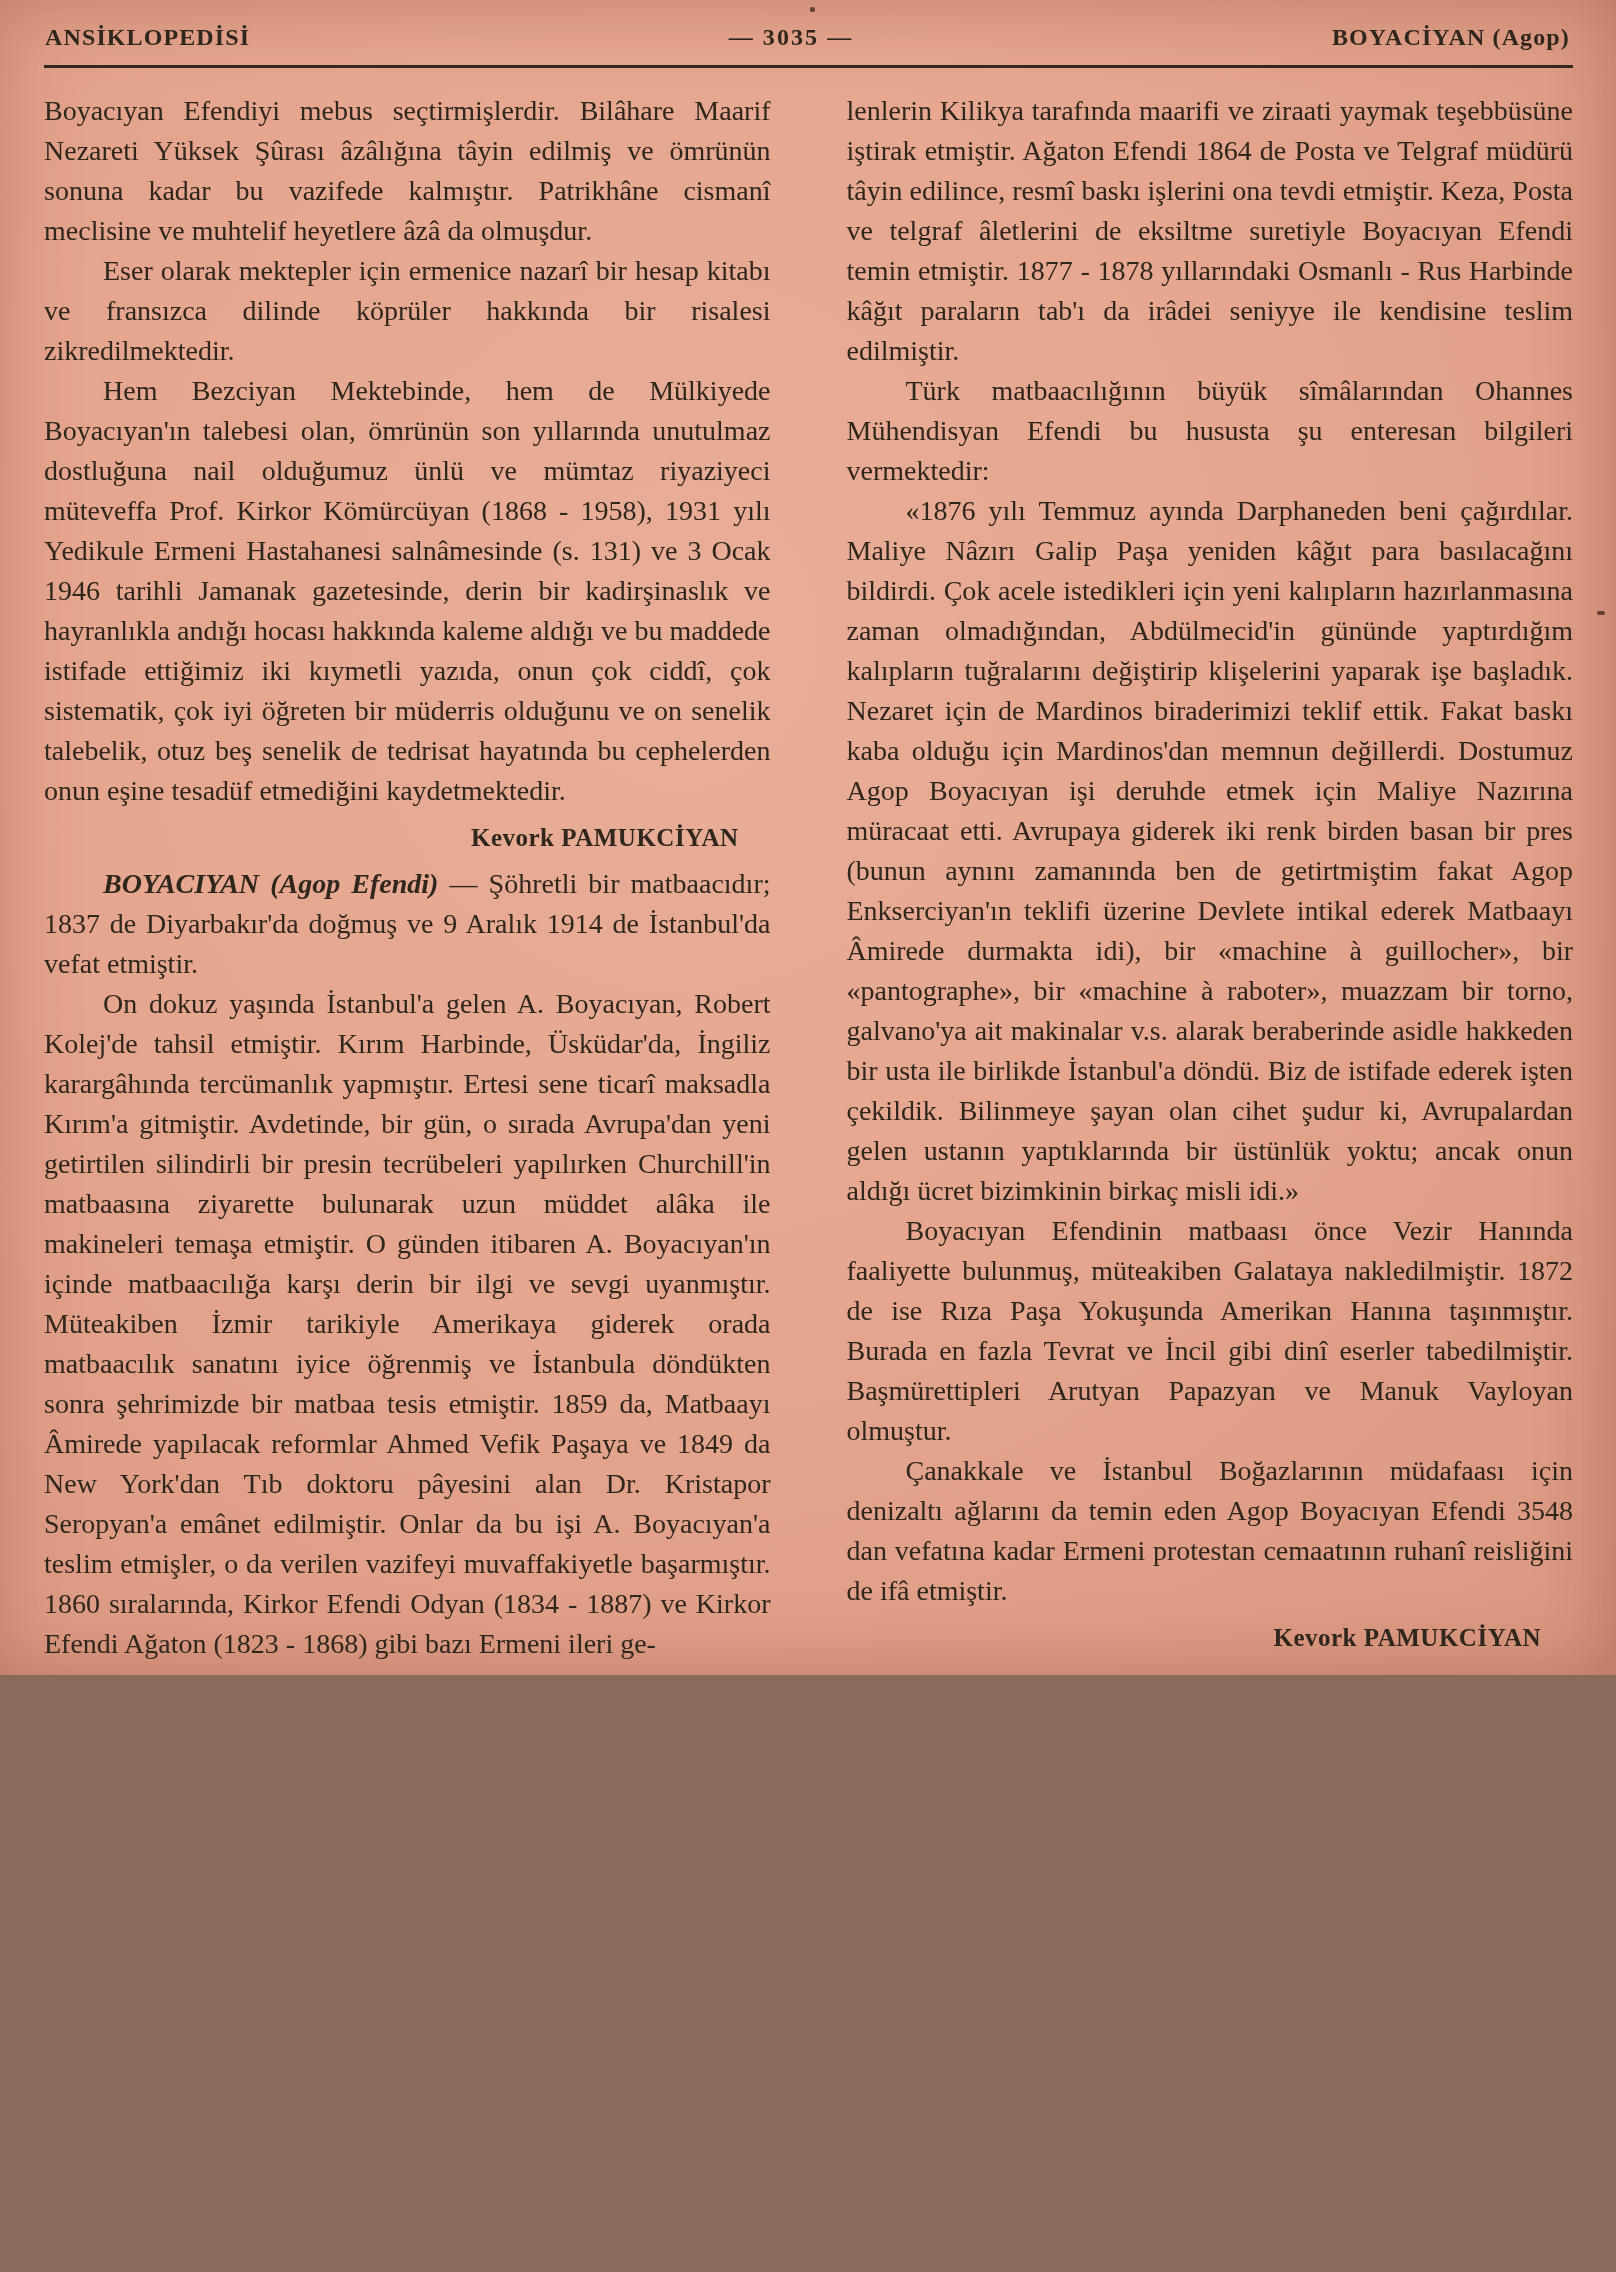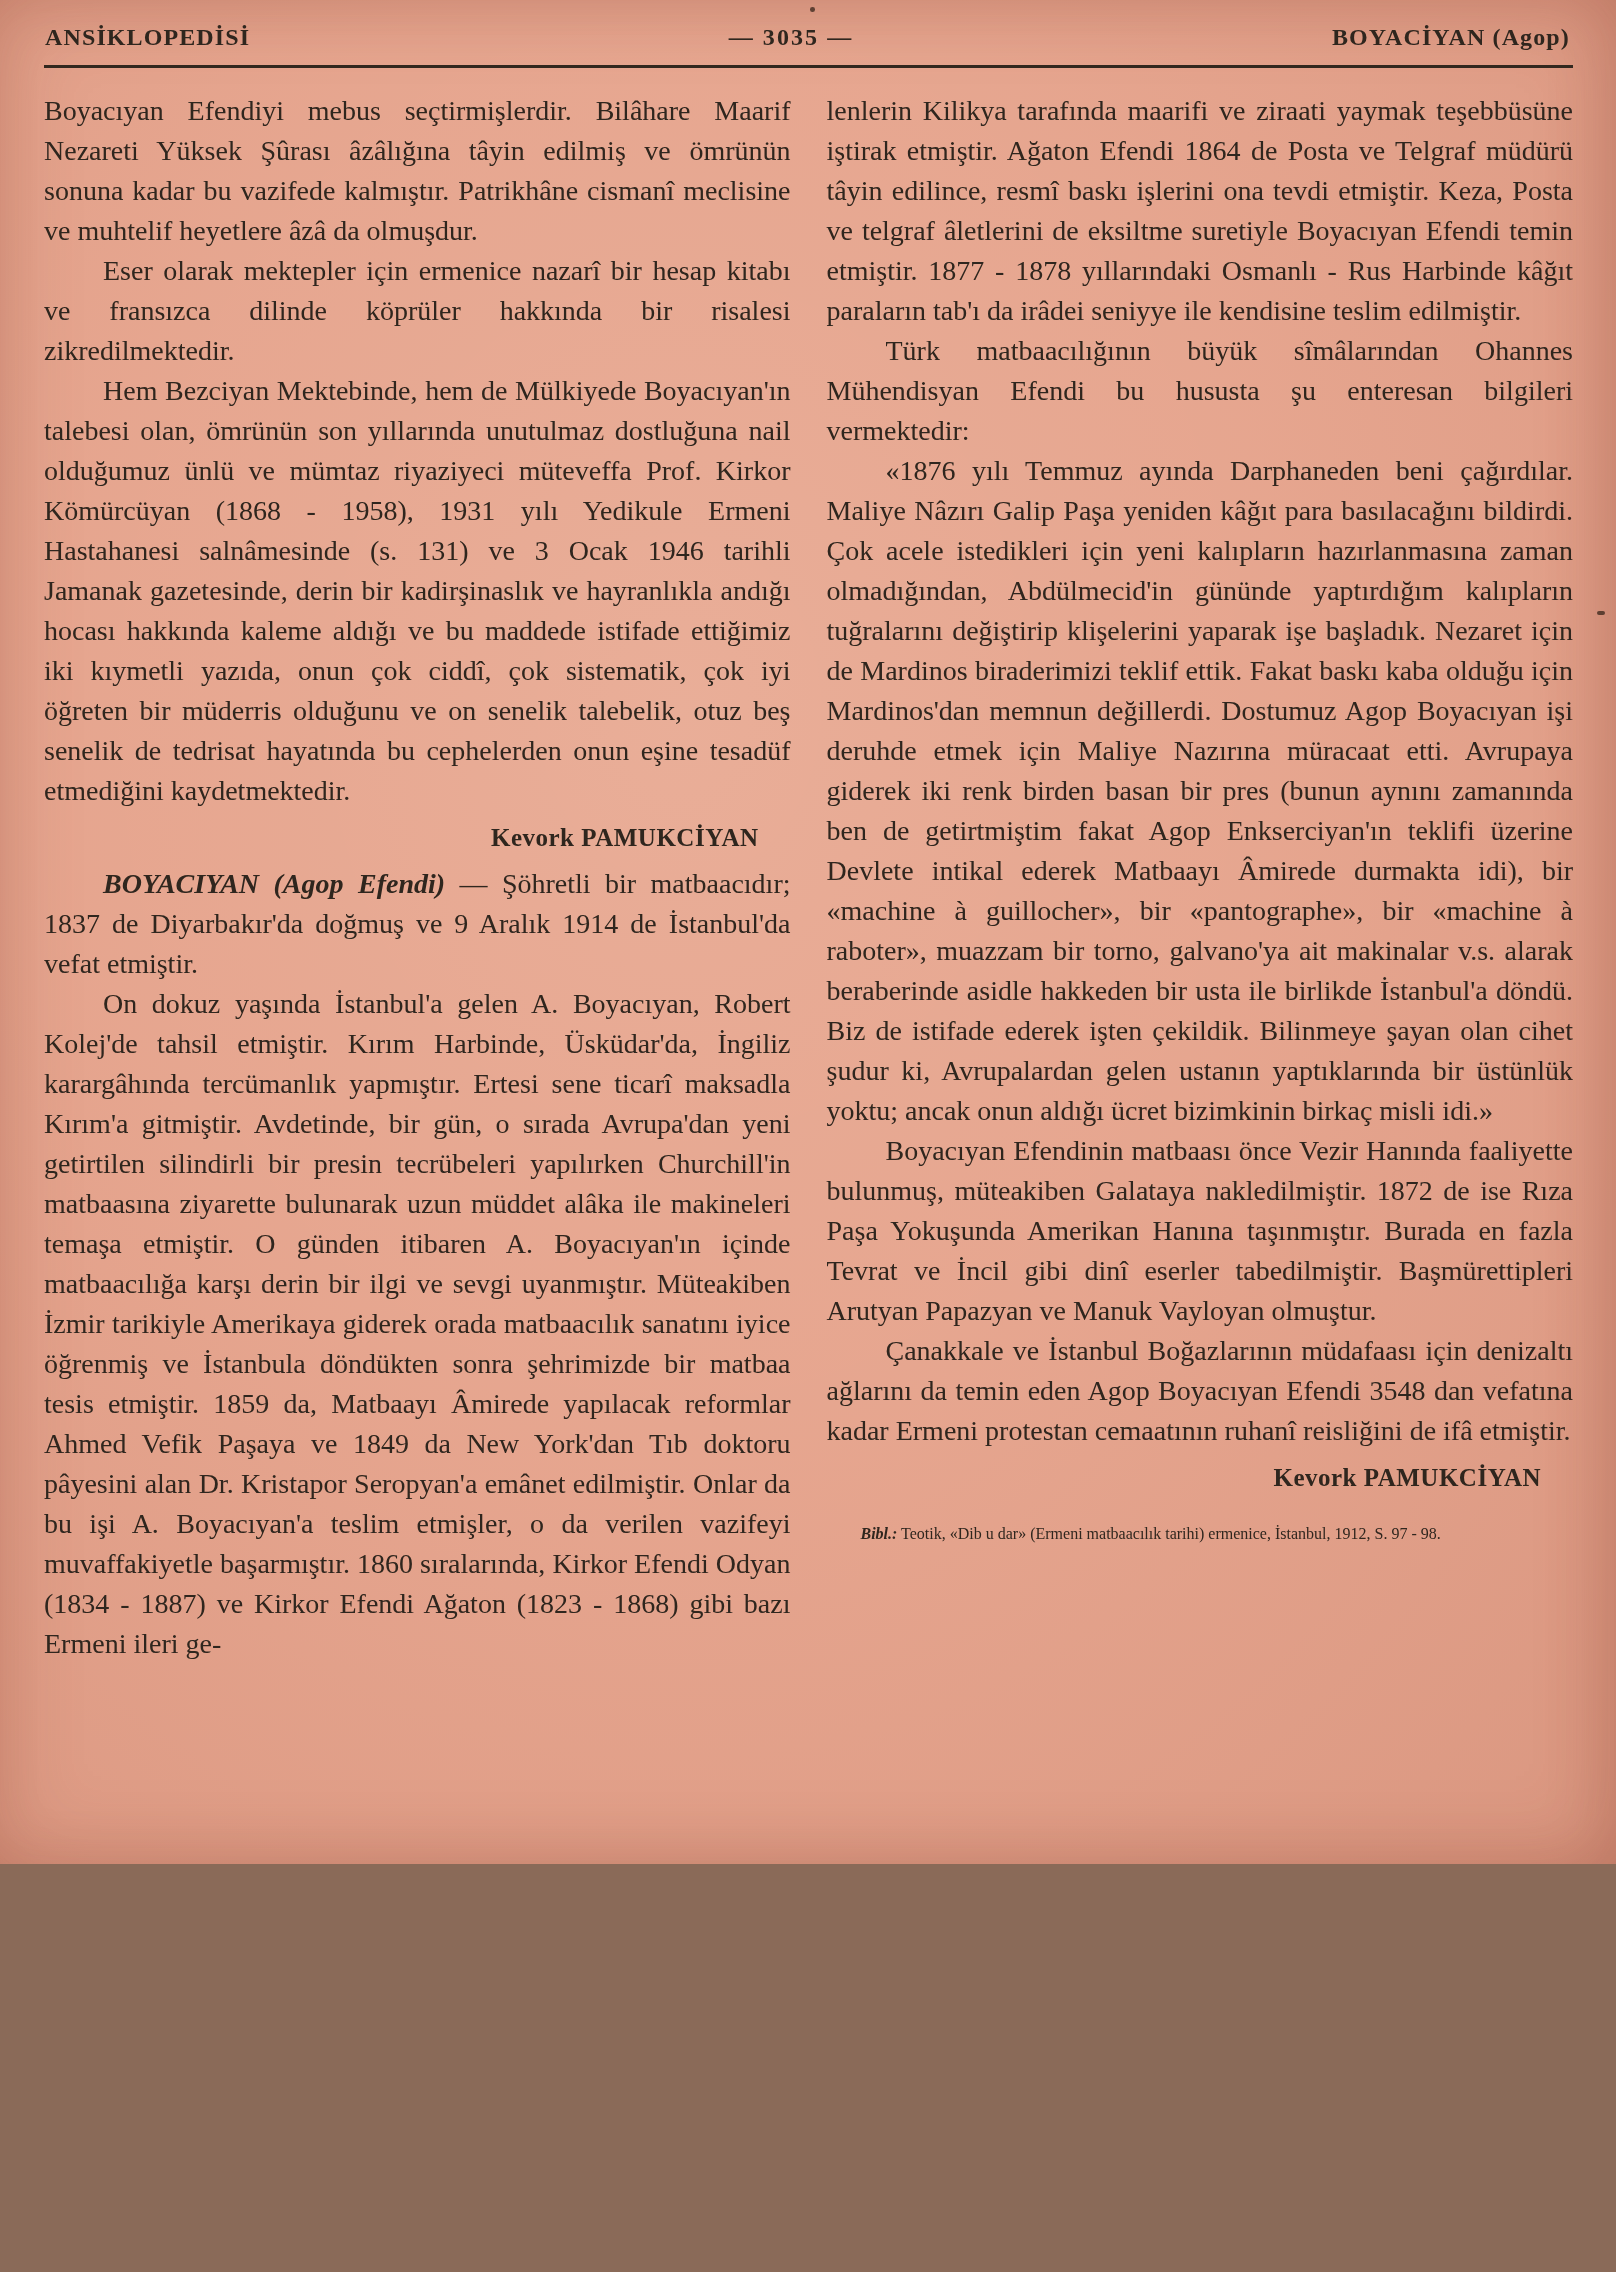--- a/index.html
+++ b/index.html
@@ -2,21 +2,21 @@
 <html lang="tr" style="--paper: #e5a28b; --ink: #2f261e; --rule: #32281f;font-size:8.4px"><head>
 <meta charset="utf-8">
 <style>
   * { margin: 0; padding: 0; box-sizing: border-box; }
   html, body { background: #8a6a58; }
   body { font-family: "Liberation Serif", "DejaVu Serif", serif; }
 
   .page {
     position: relative;
     width: 1617px;
-    height: 1864px;
+    height: 1675px;
     margin: 0 auto;
     background-color: var(--paper, #e5a28b);
     background-image: radial-gradient(ellipse at 42% 38%,
         rgba(255, 236, 220, 0.16) 0%,
         rgba(255, 236, 220, 0.05) 45%,
         rgba(120, 52, 34, 0.10) 100%);
     box-shadow: inset 0 0 84px rgba(130, 55, 38, 0.22),
                 inset -16px 0 58px rgba(120, 50, 35, 0.14);
     color: var(--ink, #2f261e);
     padding: 20px 44px 0 44px;
@@ -34,21 +34,21 @@
   }
   .h-center { letter-spacing: 2.1px; }
 
   .rule {
     border-top: 3.2px solid var(--rule, #32281f);
     margin-bottom: 23px;
   }
 
   .columns {
     display: flex;
-    gap: 36px;
+    gap: 76px;
   }
   .col {
     flex: 1 1 0;
     text-align: justify;
     font-size: 28px;
     line-height: 40px;
   }
 
   p.body { margin: 0; }
   p.indent { text-indent: 59px; }

